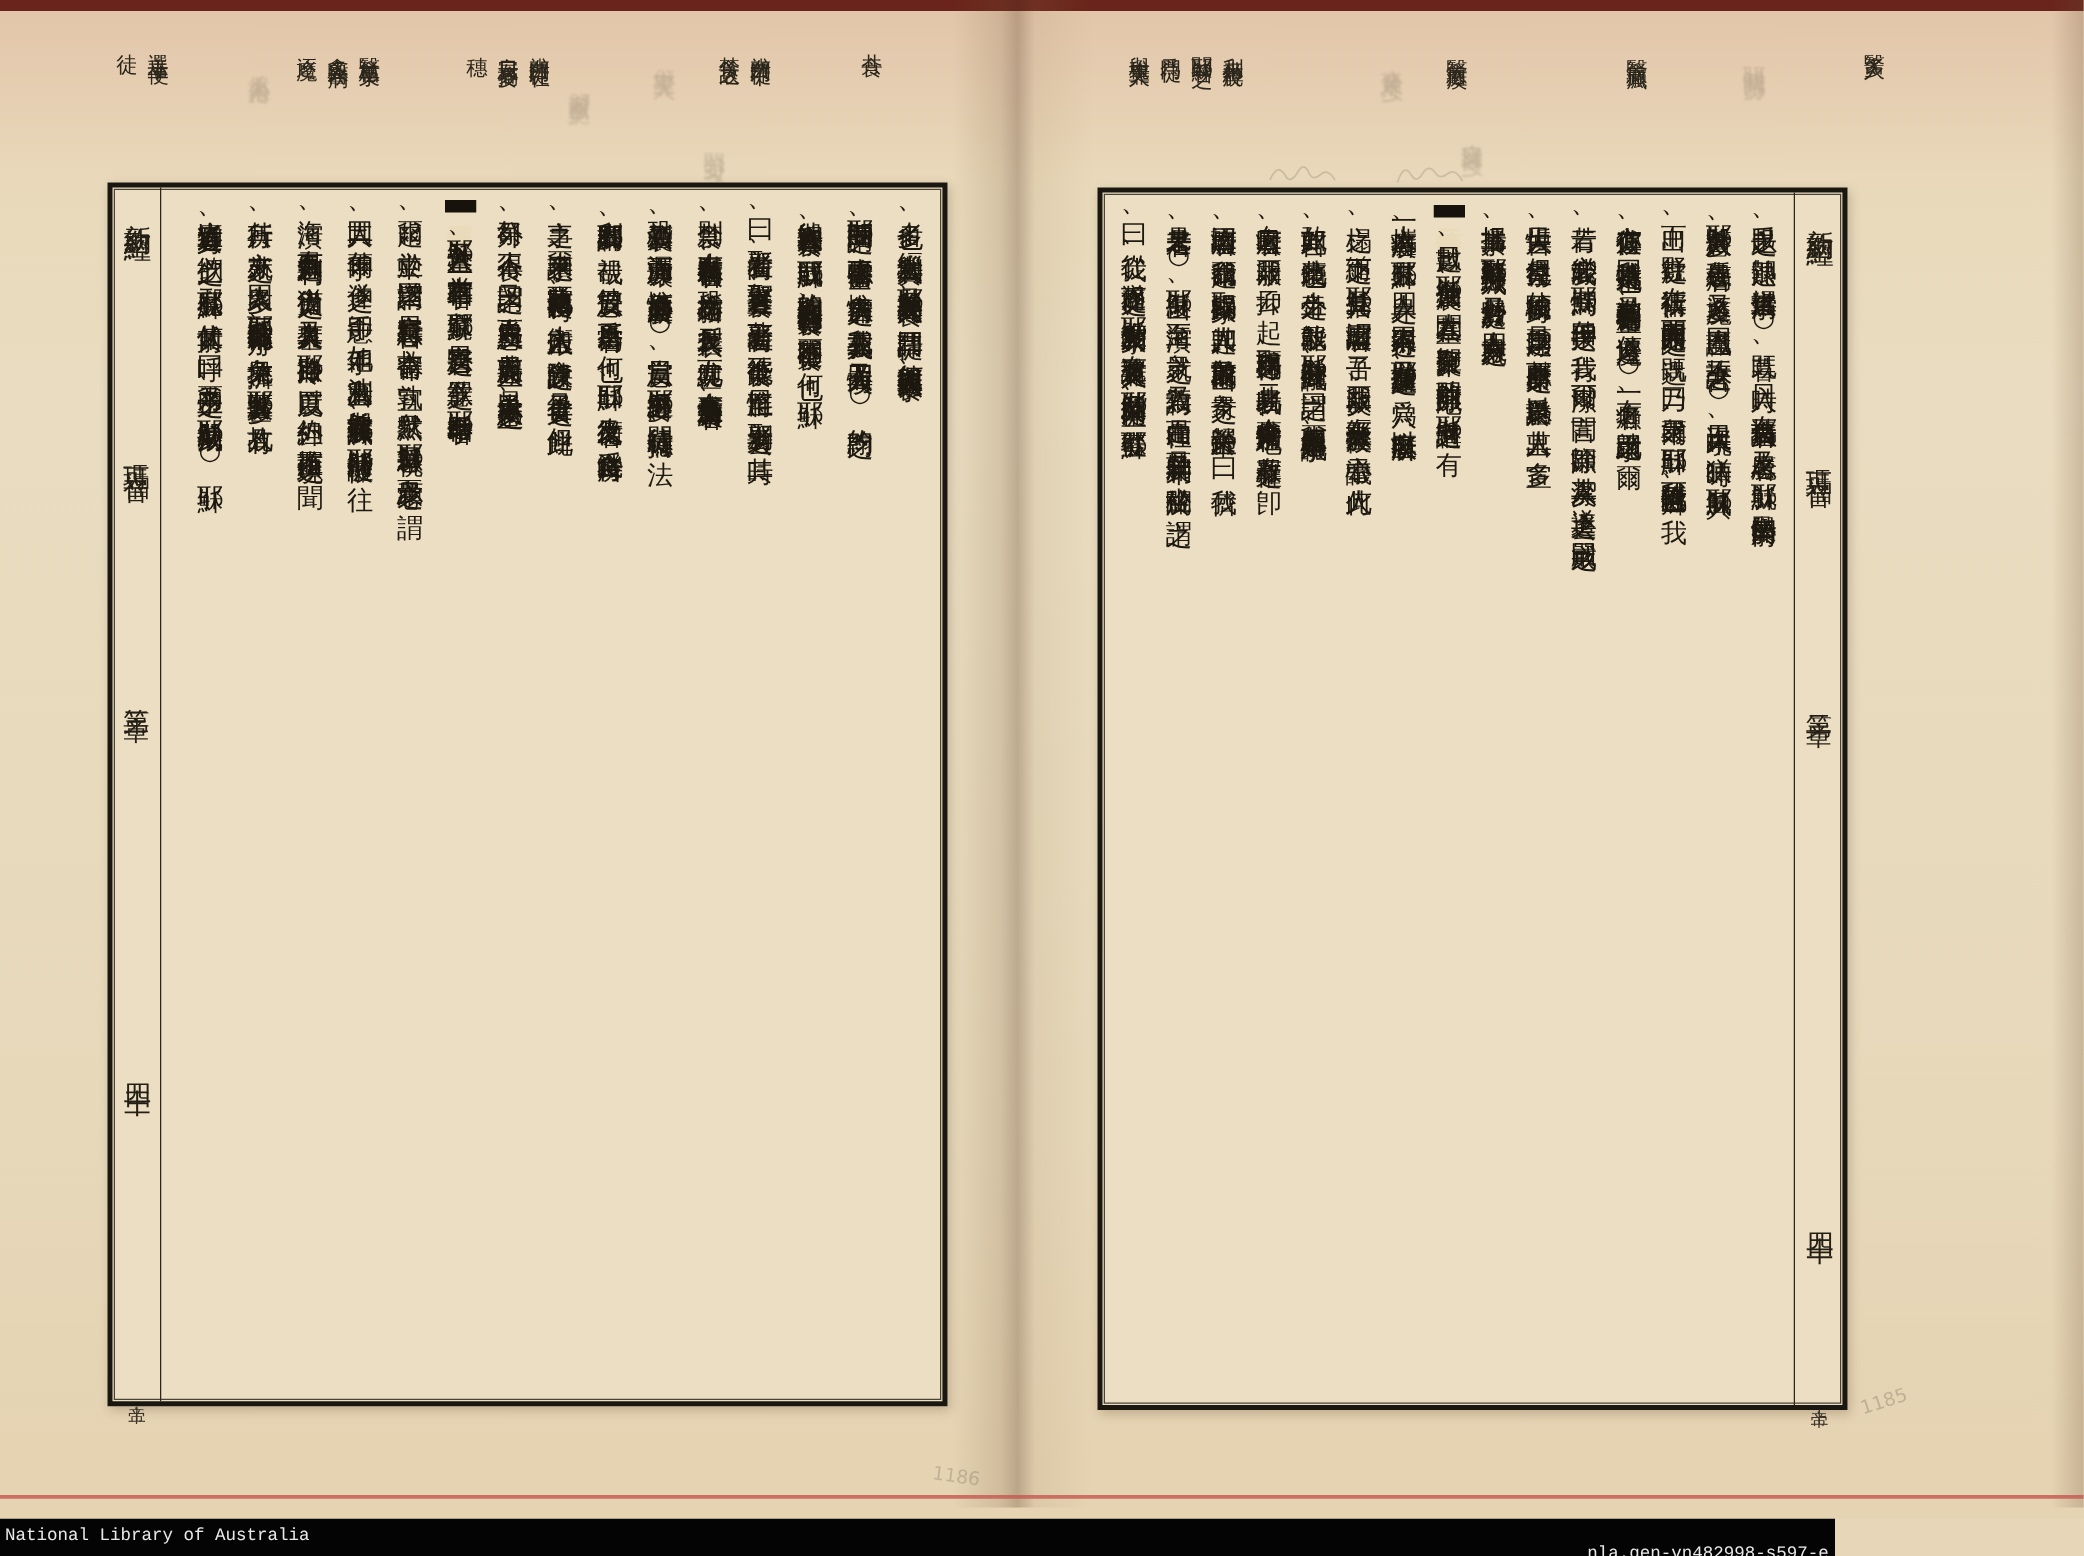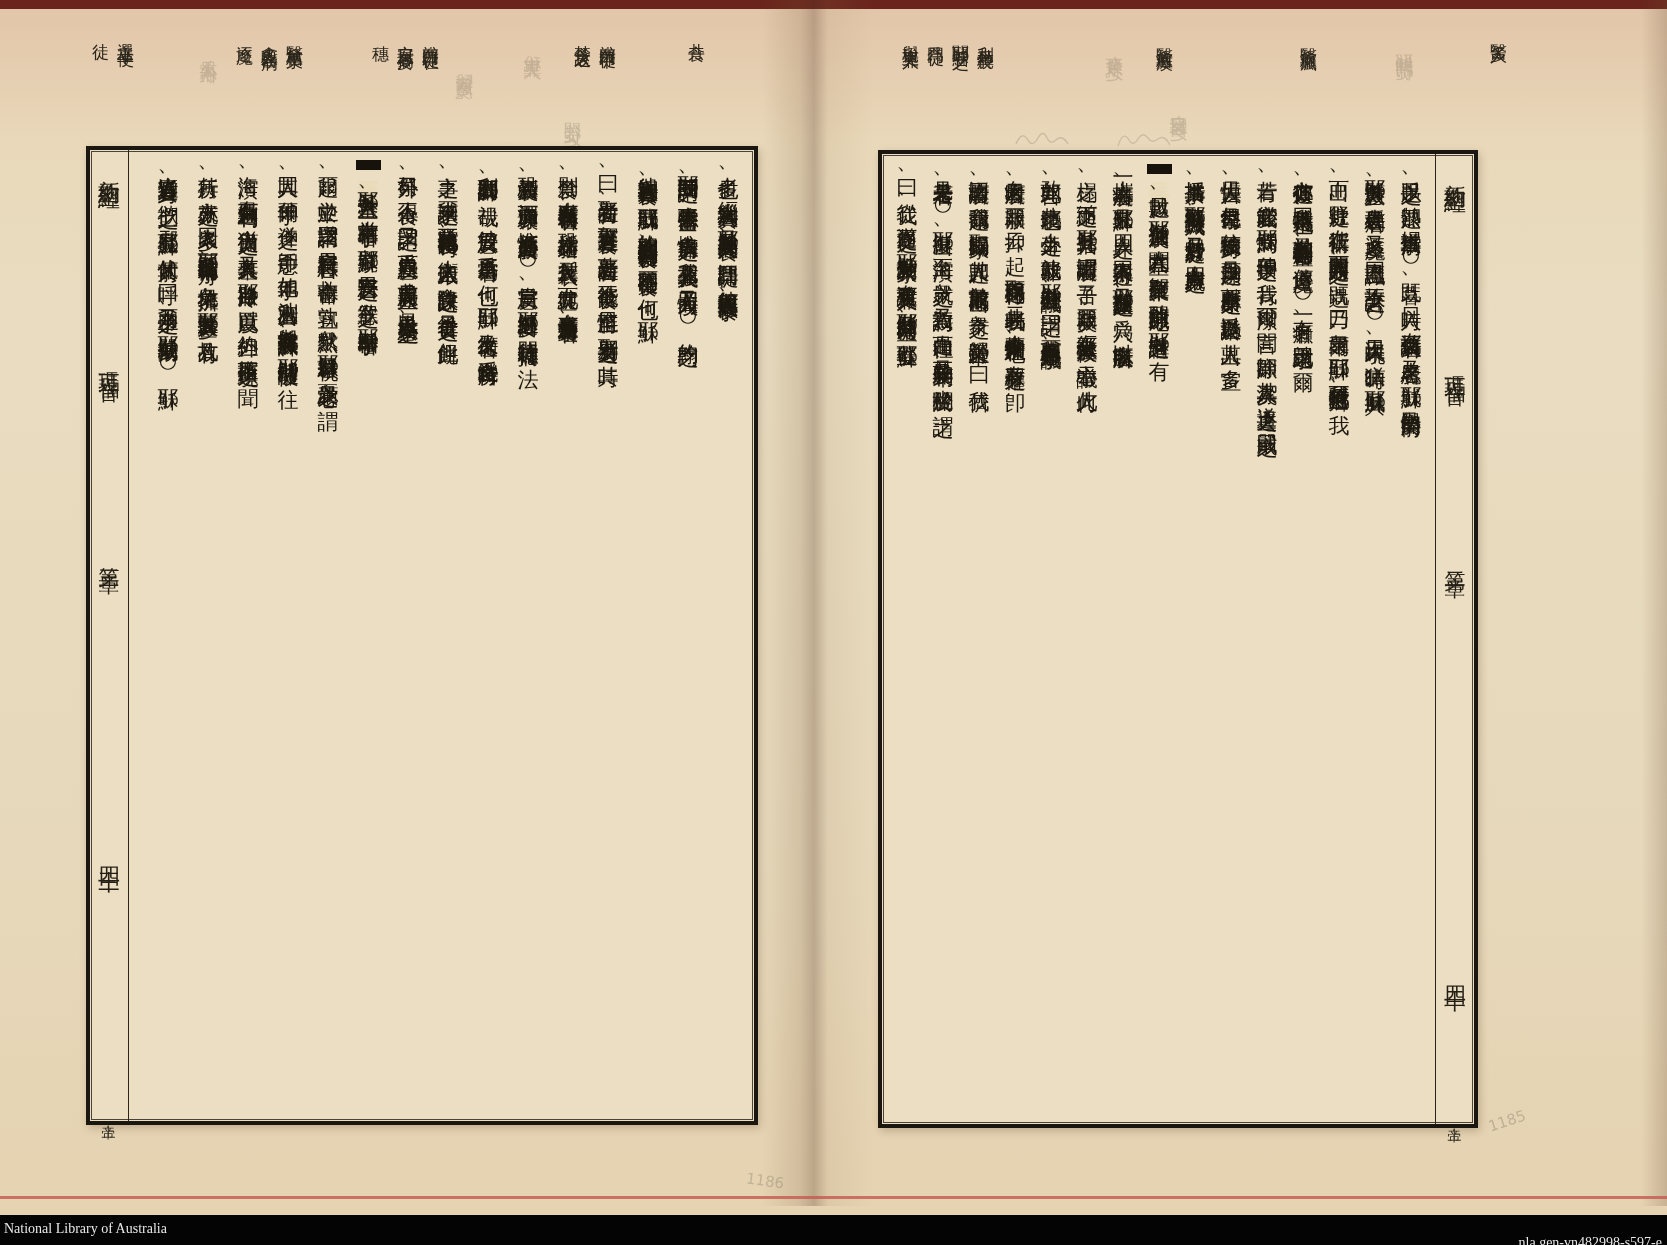--- a/index.html
+++ b/index.html
@@ -14,22 +14,22 @@
     background:
       linear-gradient(180deg,#e3cdb0 0,#e9d9ba 130px,#e9dcc0 300px,#e7d8ba 900px,#e5d3b2 1160px),
       #e8d9bc;}
   .paper-tint-top{position:absolute;left:0;top:0;width:100%;height:140px;
     background:linear-gradient(180deg,rgba(226,185,160,.35),rgba(226,185,160,0));}
   .gutter{position:absolute;left:762px;top:0;width:112px;height:1206px;
     background:linear-gradient(90deg,rgba(120,90,60,0) 0,rgba(120,90,60,.18) 38px,rgba(90,60,40,.30) 52px,rgba(160,130,95,.12) 66px,rgba(120,90,60,0) 100%);}
   .edge-right{position:absolute;right:0;top:0;width:26px;height:1206px;
     background:linear-gradient(270deg,rgba(110,80,55,.25),rgba(110,80,55,0));}
   .red-edge{position:absolute;left:0;top:1196px;width:1667px;height:3px;background:#c4574f;opacity:.8;}
-  .bottom-bar{position:absolute;left:0;top:1215px;width:1667px;height:30px;background:#040404;
-    color:#e9e9e9;font-family:Liberation Serif, serif;font-size:14px;text-align:center;}
+  .bottom-bar{position:absolute;left:0;top:1215px;width:1468px;height:30px;background:#040404;
+    color:#e9e9e9;font-family:Liberation Mono, monospace;font-size:14px;text-align:center;}
   .bottom-bar .lbl-left{position:absolute;left:4px;top:6px;}
   .bottom-bar .lbl-right{position:absolute;right:5px;top:20px;}
 
   
   .frame{position:absolute;border:4px solid #191710;background:#ebdec2;
     box-shadow:inset 0 0 0 1px #ebdec2, inset 0 0 0 2px #4a4338, 2px 3px 8px rgba(80,55,30,.25);}
   .frame-left {left:86px; top:146px; width:664px; height:971px;}
   .frame-right{left:878px;top:150px; width:592px; height:970px;}
   .frame-inner{position:absolute;inset:0;display:flex;}
 

